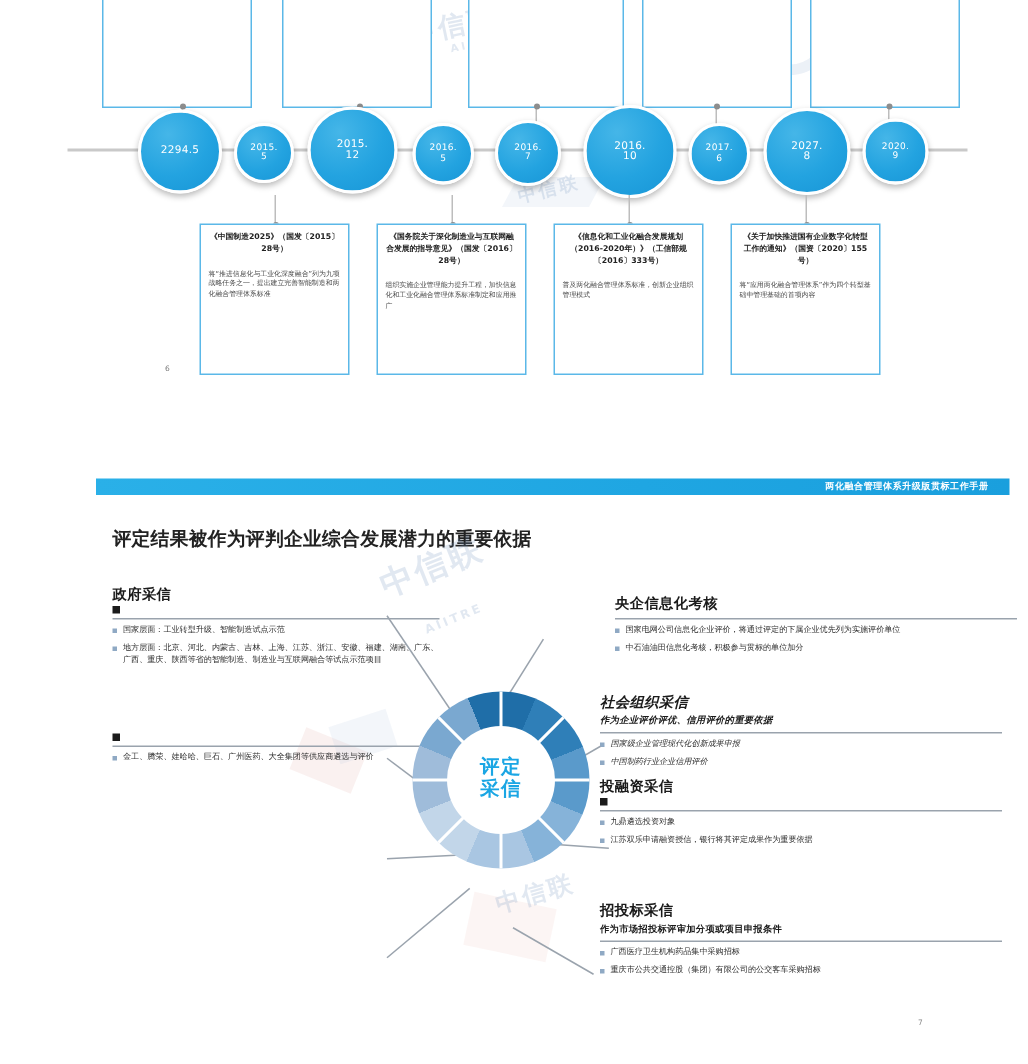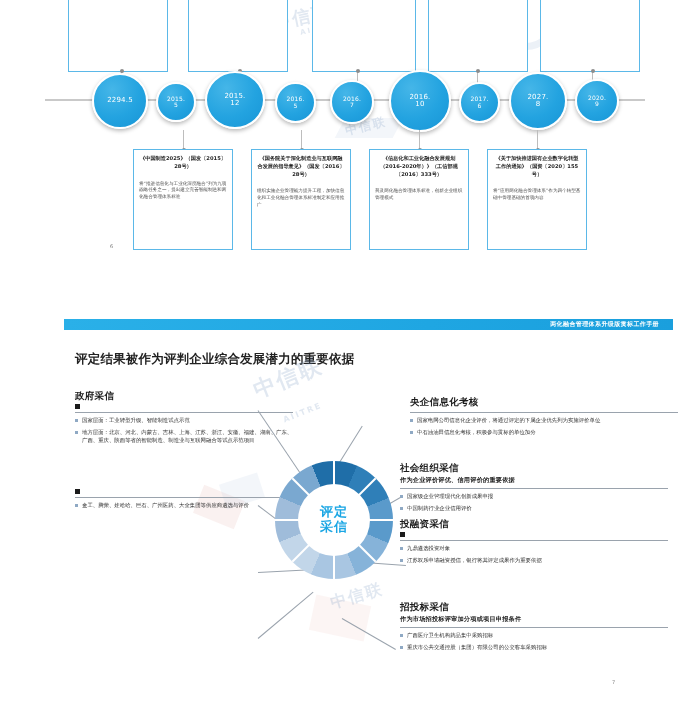--- a/index.html
+++ b/index.html
@@ -243,21 +243,21 @@
 
       <div class="blk" style="left:388px; top:96px; width:268px;margin-left:10px;">
         <div class="h1">央企信息化考核</div>
         <div class="rule"></div>
         <ul>
           <li>国家电网公司信息化企业评价，将通过评定的下属企业优先列为实施评价单位</li>
           <li>中石油油田信息化考核，积极参与贯标的单位加分</li>
         </ul>
       </div>
 
-      <div class="blk" style="left:388px; top:162px; width:268px;">
+      <div class="blk" style="left:388px; top:162px; width:268px;font-style:italic;">
         <div class="h1">社会组织采信</div>
         <div class="h2">作为企业评价评优、信用评价的重要依据</div>
         <div class="rule"></div>
         <ul>
           <li>国家级企业管理现代化创新成果申报</li>
           <li>中国制药行业企业信用评价</li>
         </ul>
       </div>
 
       <div class="blk" style="left:388px; top:218px; width:268px;">

